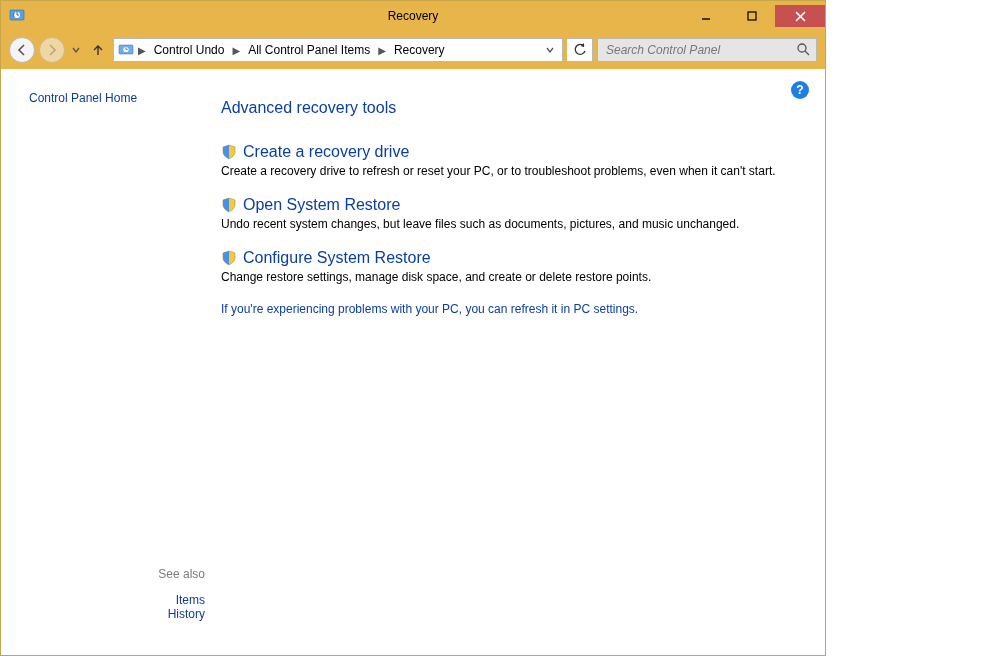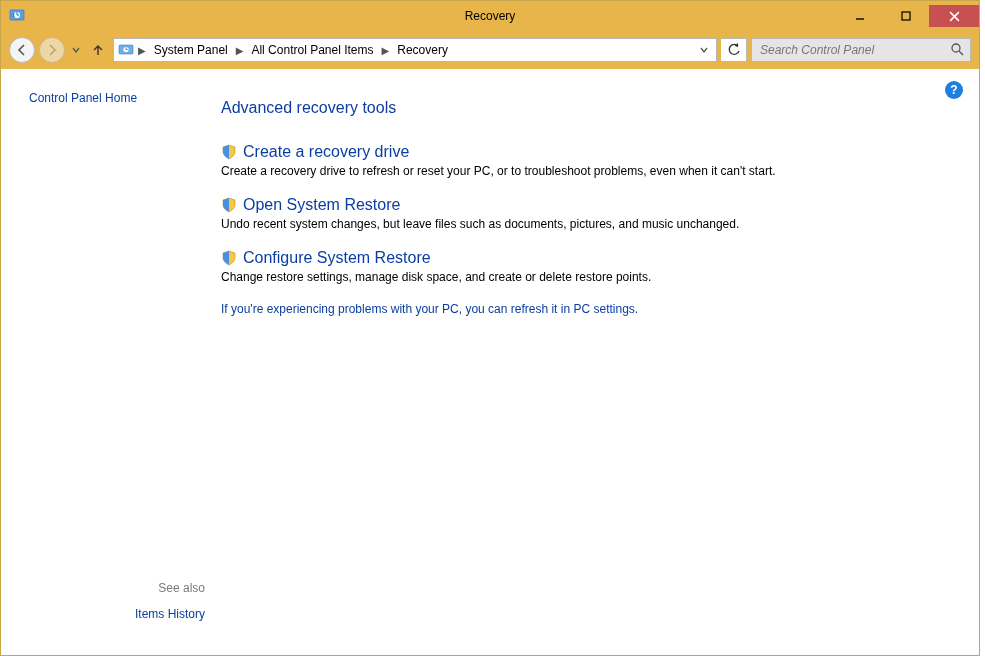--- a/index.html
+++ b/index.html
@@ -6,21 +6,21 @@
   body {
     margin: 0;
     font-family: "Segoe UI", Tahoma, sans-serif;
     font-size: 12px;
     background: #fff;
     width: 985px;
     height: 656px;
     overflow: hidden;
   }
   .window {
-    width: 980px;
+    width: 826px;
     height: 656px;
     border: 1px solid #c8a64b;
     background: #fff;
     display: flex;
     flex-direction: column;
   }
   .titlebar {
     height: 30px;
     background: #e8b54a;
     display: flex;
@@ -128,21 +128,21 @@
   .content {
     flex:1;
     display:flex;
     background:#fff;
     position:relative;
     overflow:hidden;
   }
   .sidebar {
     width: 220px;
     padding: 22px 16px 16px 28px;
-    display:flex; flex-direction:column;
+    display:flex; flex-direction:row;
   }
   .sidebar-top { flex:0 0 auto; }
   .sidebar-link { color:#0a3ea0; font-size:12px; cursor:pointer; }
   .sidebar-bottom { margin-top:auto; padding-bottom: 18px; text-align: right; }
   .see-also { color:#7a7a7a; font-size:12px; margin-bottom:12px; }
   .main {
     flex:1;
     padding: 22px 40px 16px 0;
     position:relative;
   }
@@ -230,21 +230,21 @@
 
     <div class="address-bar">
       <span class="crumb-icon">
         <svg viewBox="0 0 16 16" width="16" height="16">
           <rect x="1" y="3" width="14" height="9" rx="1" fill="#6bb0e8" stroke="#2a6bb0" stroke-width="0.5"></rect>
           <circle cx="8" cy="7.5" r="2.6" fill="#fff"></circle>
           <path d="M8 5.5 L8 7.5 L9.5 7.5" stroke="#2a6bb0" stroke-width="0.9" fill="none"></path>
         </svg>
       </span>
       <span class="crumb-sep">▶</span>
-      <span class="crumb">System Panel</span>
+      <span class="crumb">Control Undo</span>
       <span class="crumb-sep">▶</span>
       <span class="crumb">All Control Panel Items</span>
       <span class="crumb-sep">▶</span>
       <span class="crumb">Recovery</span>
       <div class="addr-right">
         <span class="addr-dd">
           <svg width="8" height="8" viewBox="0 0 8 8">
               <path d="M1 2 L4 6 L7 2" fill="none" stroke="#555" stroke-width="1.3"></path>
             </svg>
         </span>

